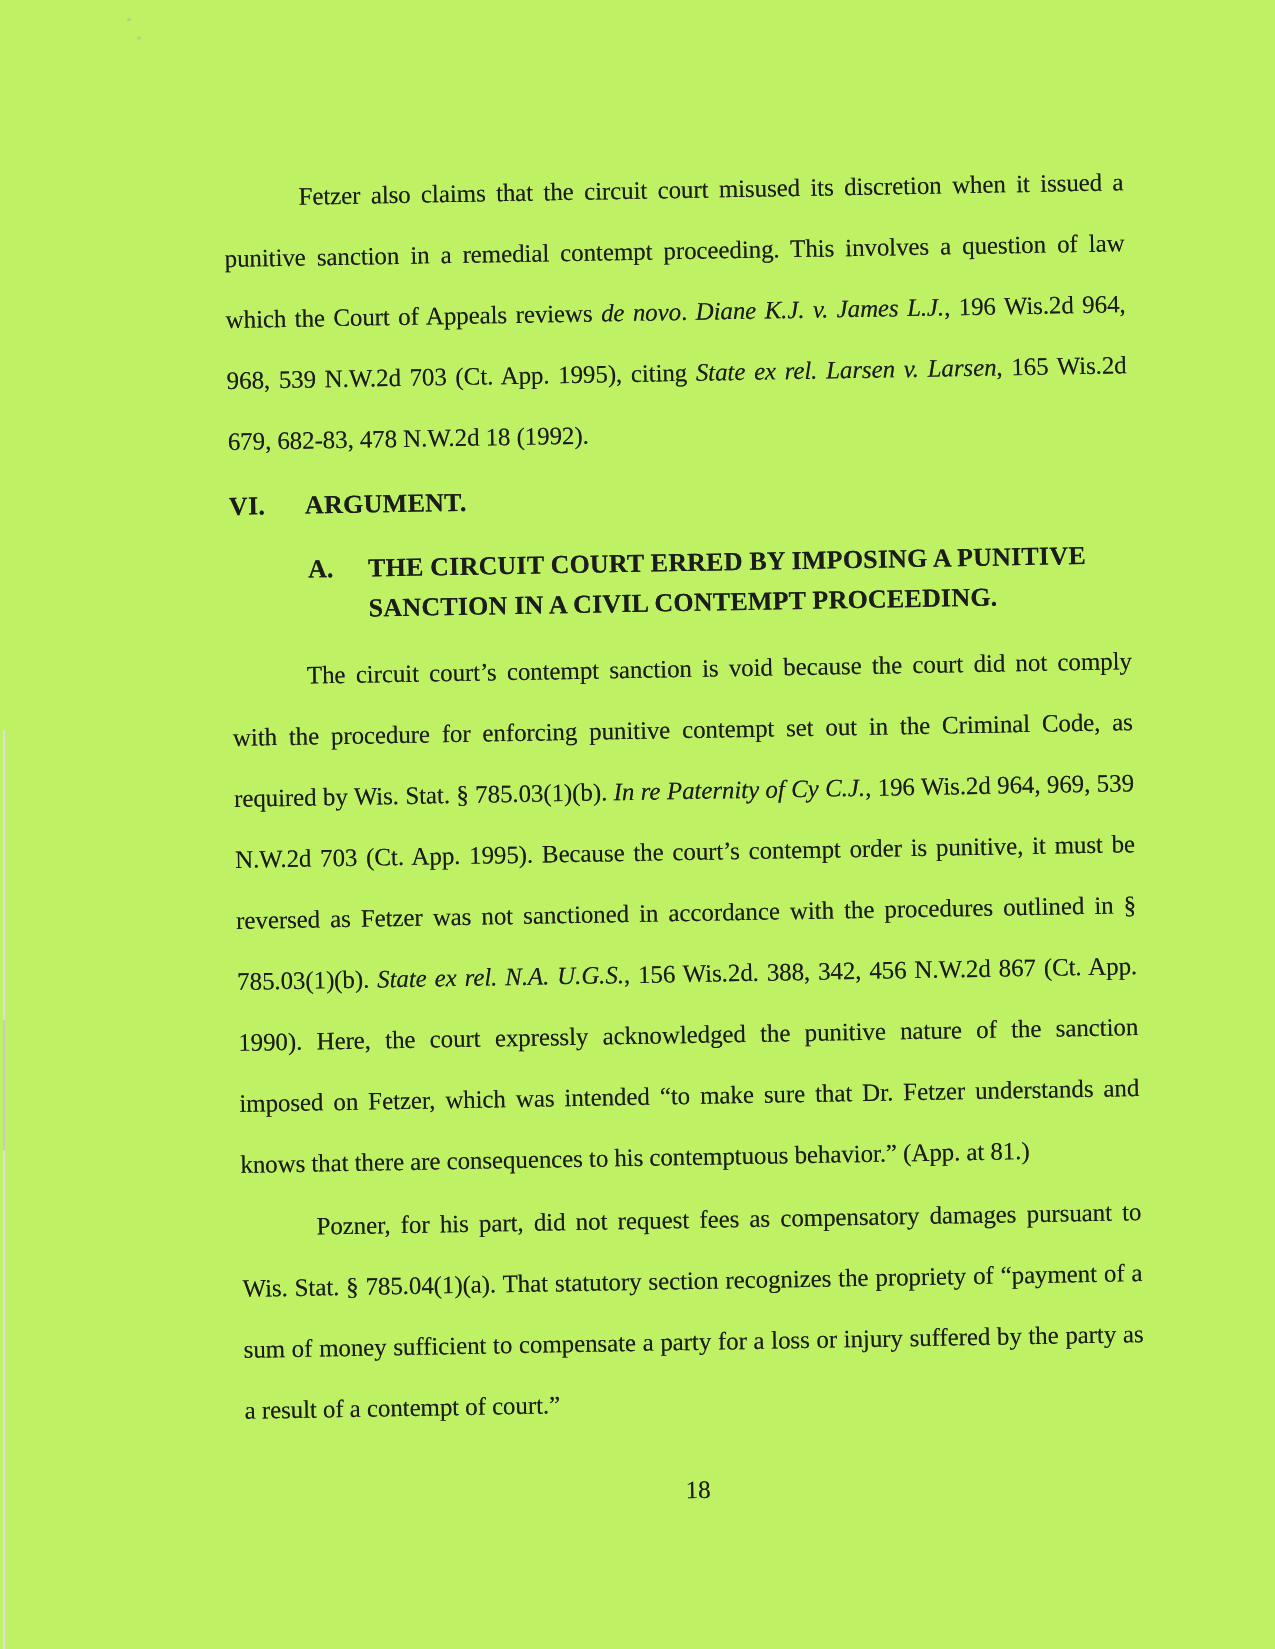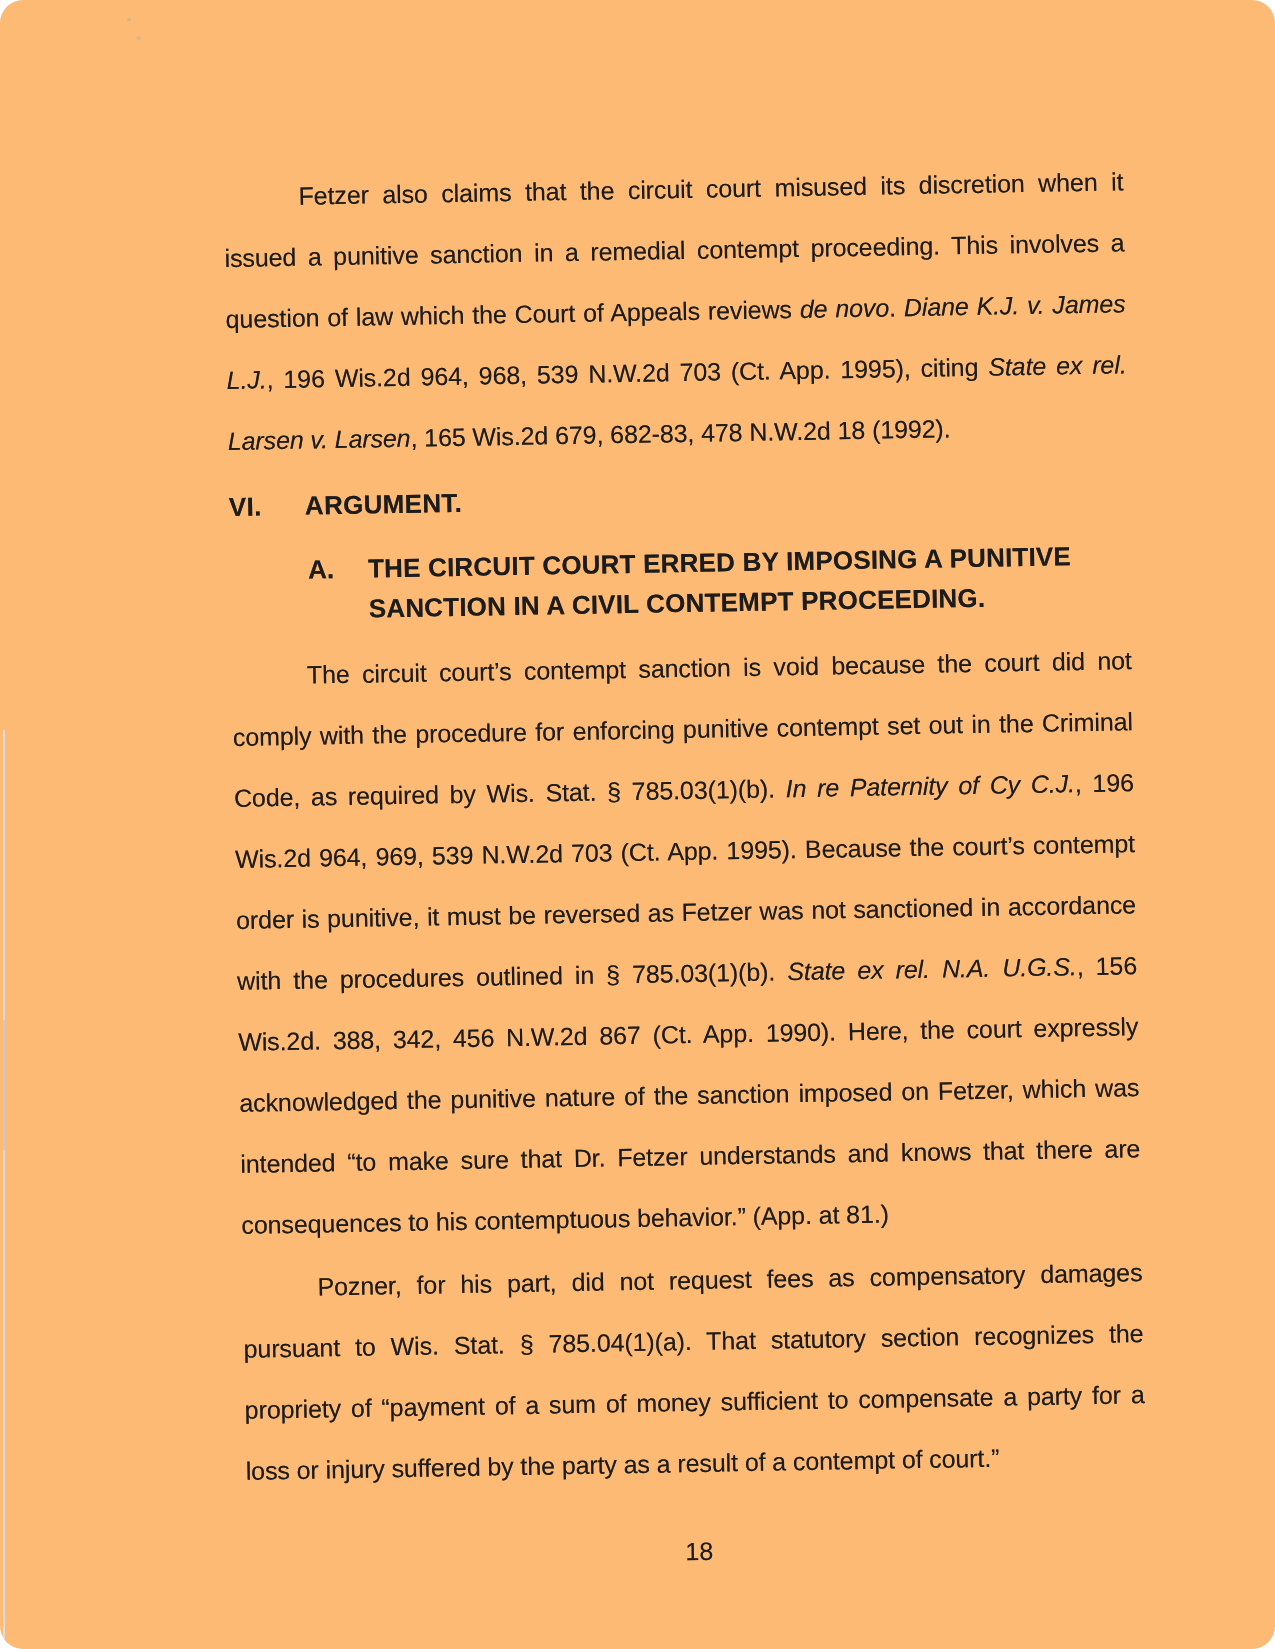--- a/index.html
+++ b/index.html
@@ -1,23 +1,22 @@
 <!DOCTYPE html>
 <html><head>
 <meta charset="utf-8">
 <style>
   html,body{margin:0;padding:0;background:#ffffff;}
   .page{
     position:relative;
     width:1275px;height:1649px;
-    background:#fdba74;
+    background:#bef264;
     overflow:hidden;
-    font-family:Liberation Sans, sans-serif;
+    font-family:Liberation Serif, serif;
     color:#1c1c1c;
-    border-radius:23px;
   }
   
   .content{
     position:absolute;
     left:223px;top:167px;width:900px;
     transform:rotate(-1deg);
     transform-origin:0 0;
   }
   .body-para{
     margin:0;

